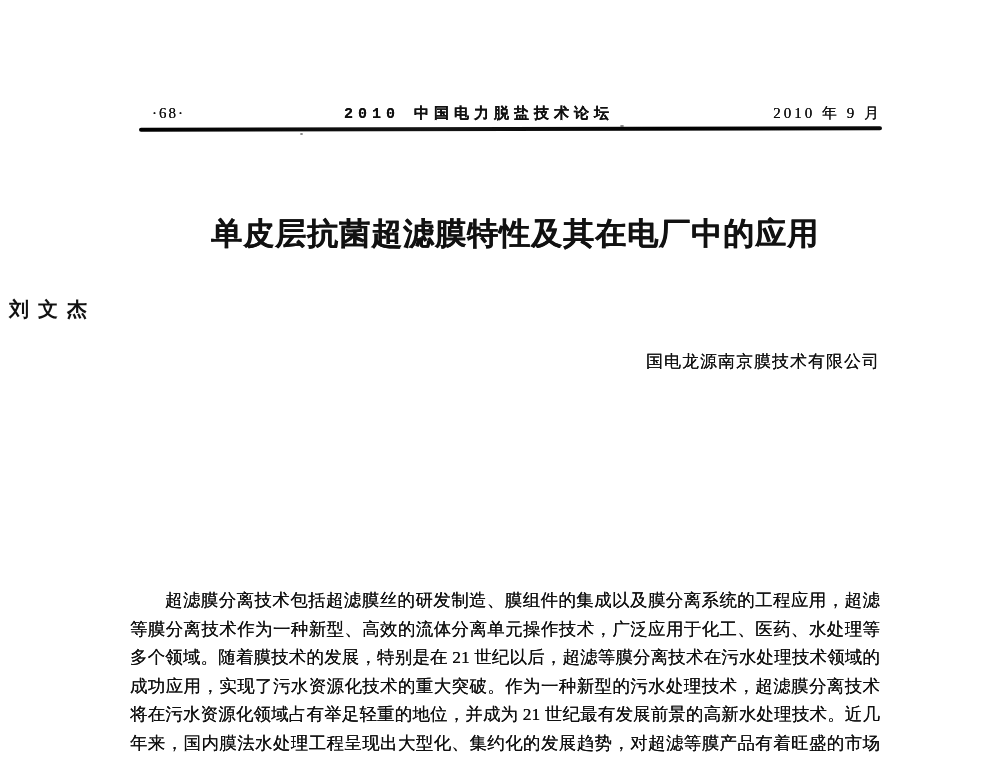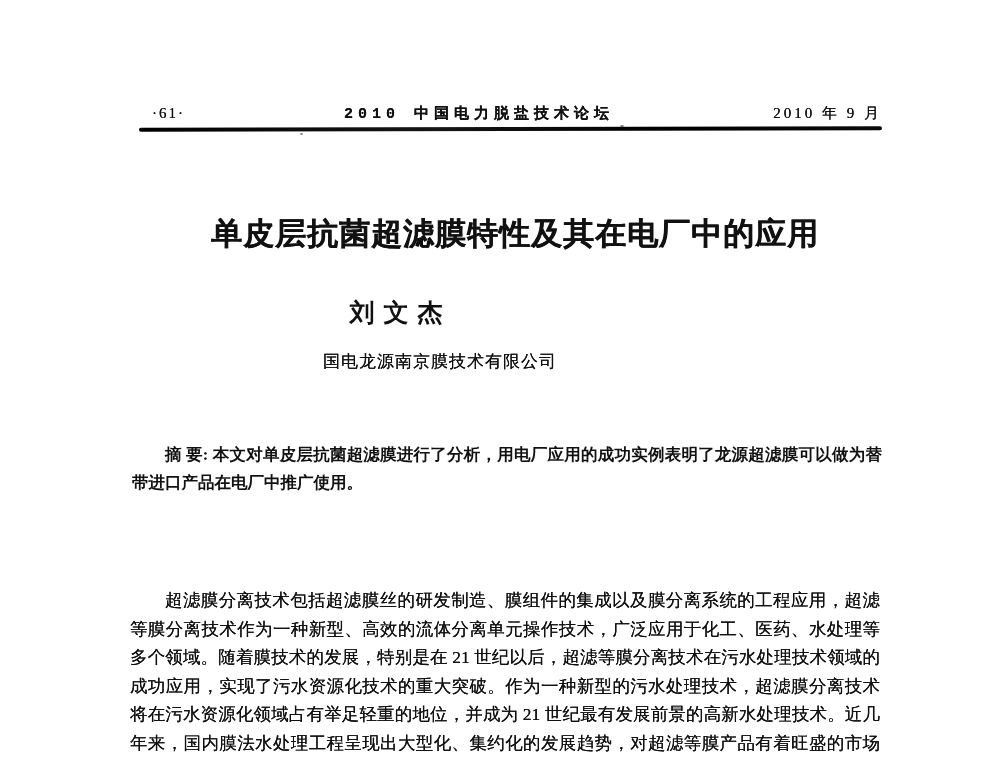--- a/index.html
+++ b/index.html
@@ -62,33 +62,33 @@
     letter-spacing: 1px;
     text-shadow: 0.6px 0 0 currentColor;
     margin: 0;
     padding-left: 15px;
   }
   .article-author {
     position: absolute;
     left: 0;
     width: 792px;
     top: 296px;
-    text-align: center;
-    font-size: 25px;
+    text-align: left;
+    font-size: 20px;
     font-weight: bold;
     letter-spacing: 9px;
     text-indent: 9px; 
     margin: 0;
   }
   .article-affiliation {
     position: absolute;
     left: 0;
     width: 880px;
     top: 350px;
-    text-align: center;
+    text-align: right;
     font-size: 17px;
     letter-spacing: 1px;
     text-shadow: 0 0 0.6px currentColor;
     margin: 0;
   }
   
   .abstract-block {
     position: absolute;
     left: 132px;
     width: 750px;
@@ -128,34 +128,33 @@
     border-radius: 50%;
     opacity: 0.55;
   }
 </style>
 </head>
 <body>
 
 <div class="page">
 
   <div class="running-head">
-    <span class="page-number">·61·</span>
+    <span class="page-number">·68·</span>
     <span class="conference-name">2010 中国电力脱盐技术论坛</span>
     <span class="issue-date">2010 年 9 月</span>
   </div>
   <div class="head-rule"></div>
 
   <h1 class="article-title">单皮层抗菌超滤膜特性及其在电厂中的应用</h1>
 
   <div class="article-author">刘文杰</div>
 
   <div class="article-affiliation">国电龙源南京膜技术有限公司</div>
 
   <div class="abstract-block">
-    <p><span class="inline-label">摘 要:</span> <span>本文对单皮层抗菌超滤膜进行了分析，用电厂应用的成功实例表明了龙源超滤膜可以做为替带进口产品在电厂中推广使用。</span></p>
   </div>
 
   <div class="body-text">
     <p>超滤膜分离技术包括超滤膜丝的研发制造、膜组件的集成以及膜分离系统的工程应用，超滤等膜分离技术作为一种新型、高效的流体分离单元操作技术，广泛应用于化工、医药、水处理等多个领域。随着膜技术的发展，特别是在 21 世纪以后，超滤等膜分离技术在污水处理技术领域的成功应用，实现了污水资源化技术的重大突破。作为一种新型的污水处理技术，超滤膜分离技术将在污水资源化领域占有举足轻重的地位，并成为 21 世纪最有发展前景的高新水处理技术。近几年来，国内膜法水处理工程呈现出大型化、集约化的发展趋势，对超滤等膜产品有着旺盛的市场需求，但由于</p>
   </div>
 
   <div class="scan-speck" style="left:300px; top:133px; width:3px; height:2px;"></div>
   <div class="scan-speck" style="left:620px; top:125px; width:4px; height:2px;"></div>
 
 </div>

